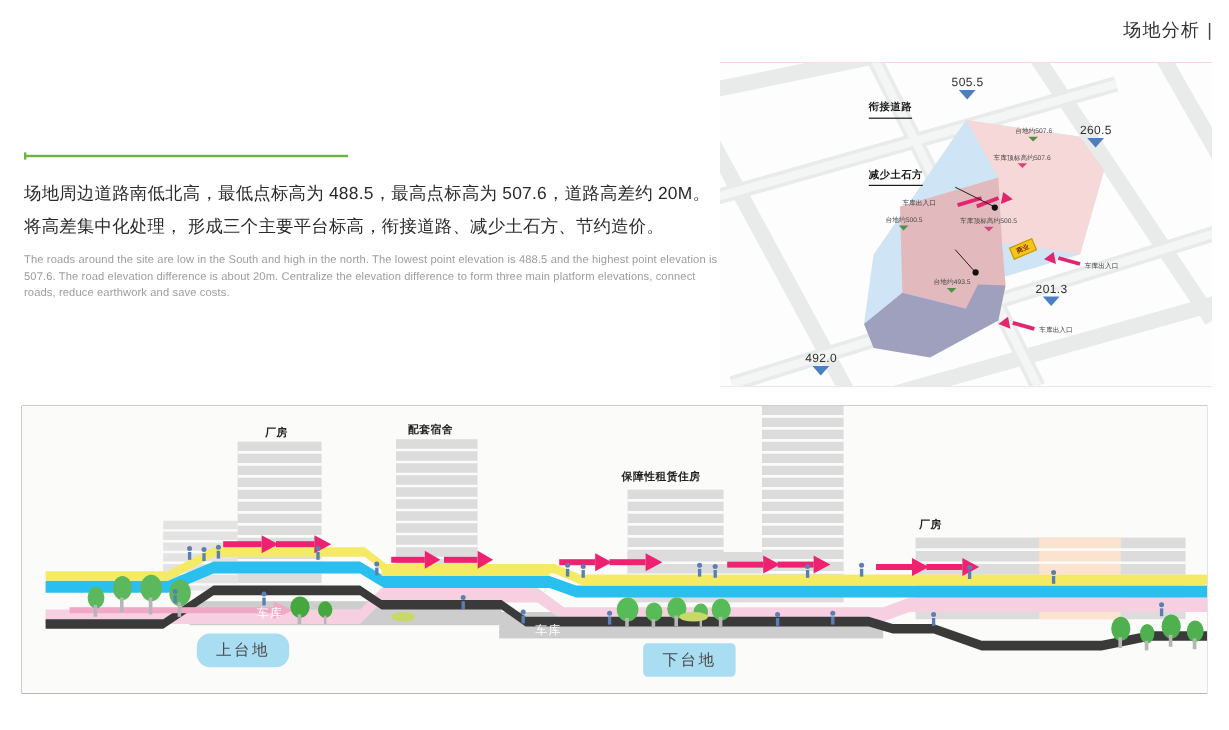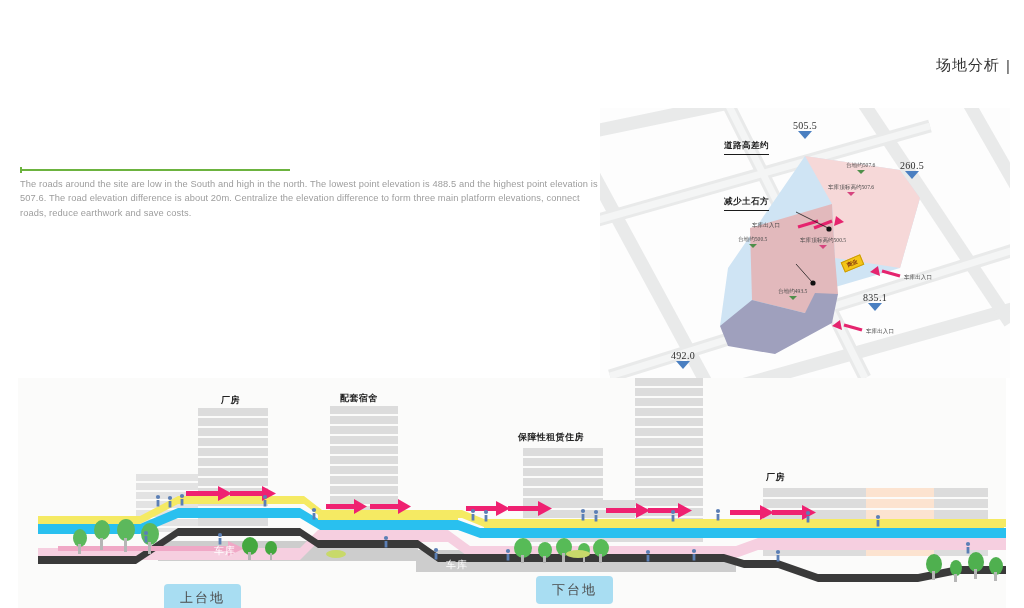--- a/index.html
+++ b/index.html
@@ -1,39 +1,39 @@
 <!DOCTYPE html>
 <html><head>
 <meta charset="utf-8">
 <style>
   html,body{margin:0;padding:0;}
   body{
     width:1024px;height:608px;overflow:hidden;background:#ffffff;
     font-family:"Liberation Sans","DejaVu Sans",sans-serif;
     -webkit-font-smoothing:antialiased;
   }
-  .slide{position:relative;width:1024px;height:496px;background:#fff;margin-top:40px;}
+  .slide{position:relative;width:1024px;height:496px;background:#fff;}
 
   
   .header{position:absolute;top:16px;right:14px;display:flex;align-items:center;gap:6px;}
   .header .cn{font-size:15px;color:#333;letter-spacing:1px;}
   .header .bar{font-size:15px;color:#444;}
   .header .en{font-size:15px;color:#333;letter-spacing:1.2px;}
 
   
   .textblock{position:absolute;left:20px;top:126px;width:578px;}
   .h-cn{font-size:19px;font-weight:bold;color:#6cb33f;letter-spacing:.5px;line-height:1.25;}
   .h-en{font-size:10.5px;color:#9a9a9a;letter-spacing:.2px;margin-top:3px;}
   .rule{margin-top:3px;height:2px;width:270px;background:#6cb33f;position:relative;}
   .rule:before{content:"";position:absolute;left:0;top:-2px;width:2px;height:6px;background:#6cb33f;}
   .body-cn{margin-top:18px;font-size:14.5px;color:#2b2b2b;line-height:1.85;letter-spacing:.2px;}
   .body-en{margin-top:6px;font-size:9.3px;color:#9d9d9d;line-height:1.55;letter-spacing:.1px;}
 
   
-  .mappanel{position:absolute;left:600px;top:68px;width:410px;height:270px;background:#f9a8d4;overflow:hidden;font-family:Liberation Serif, serif;}
+  .mappanel{position:absolute;left:600px;top:52px;width:410px;height:270px;background:#f9a8d4;overflow:hidden;}
   .mapsvg{position:absolute;left:0;top:0;}
   .mlabel{position:absolute;font-size:5.6px;color:#444;white-space:nowrap;letter-spacing:0;}
   .elev{position:absolute;white-space:nowrap;text-align:center;}
   .elev .val{font-size:10px;color:#2f2f2f;letter-spacing:.3px;}
   .elev .tri{width:0;height:0;margin:0 auto;border-left:7px solid transparent;border-right:7px solid transparent;border-top:8px solid #4a7fc1;}
   .calloutlab{position:absolute;font-size:8.6px;font-weight:bold;color:#1b1b1b;white-space:nowrap;letter-spacing:.4px;border-bottom:1px solid #1b1b1b;padding-bottom:2px;}
   .terlab{position:absolute;white-space:nowrap;text-align:center;}
   .terlab .t{font-size:5.6px;color:#4a4a4a;}
   .terlab .tri{width:0;height:0;margin:0 auto;border-left:4px solid transparent;border-right:4px solid transparent;border-top:4px solid #4f8f4a;}
   .terlab.pink .tri{border-top-color:#d6457f;}
@@ -51,20 +51,21 @@
 
 <div class="slide">
 
   <div class="header">
     <span class="cn">场地分析</span>
     <span class="bar">|</span>
   </div>
 
   <div class="textblock">
     <div class="rule"></div>
+    <div class="body-cn">场地周边道路南低北高，最低点标高为 488.5，最高点标高为 507.6，道路高差约 20M。将高差集中化处理， 形成三个主要平台标高，衔接道路、减少土石方、节约造价。</div>
     <div class="body-en">The roads around the site are low in the South and high in the north. The lowest point elevation is 488.5 and the highest point elevation is 507.6. The road elevation difference is about 20m. Centralize the elevation difference to form three main platform elevations, connect roads, reduce earthwork and save costs.</div>
   </div>
 
   <div class="mappanel">
     <svg class="mapsvg" width="410" height="270" viewBox="0 0 410 270">
       <rect x="0" y="0" width="410" height="270" fill="#fdfdfd"></rect>
 
       <g stroke="#e9eaea" fill="none" stroke-width="13">
         <path d="M -30 28 L 250 -30"></path>
         <path d="M -30 120 L 330 18"></path>
@@ -108,29 +109,29 @@
 
     <div class="elev" style="left:193px;top:12px;">
       <div class="val">505.5</div>
       <div class="tri"></div>
     </div>
     <div class="elev" style="left:300px;top:52px;">
       <div class="val">260.5</div>
       <div class="tri"></div>
     </div>
     <div class="elev" style="left:263px;top:184px;">
-      <div class="val">835.1</div>
+      <div class="val">201.3</div>
       <div class="tri"></div>
     </div>
     <div class="elev" style="left:71px;top:242px;">
       <div class="val">492.0</div>
       <div class="tri"></div>
     </div>
 
-    <div class="calloutlab" style="left:124px;top:32px;">道路高差约</div>
+    <div class="calloutlab" style="left:124px;top:32px;">衔接道路</div>
     <div class="calloutlab" style="left:124px;top:88px;">减少土石方</div>
 
     <div class="terlab" style="left:246px;top:54px;">
       <div class="t">台地约507.6</div>
       <div class="tri"></div>
     </div>
     <div class="terlab pink" style="left:228px;top:76px;">
       <div class="t">车库顶标高约507.6</div>
       <div class="tri"></div>
     </div>
@@ -455,17 +456,17 @@
     </svg>
 
     <div class="blab" style="left:203px;top:16px;">厂房</div>
     <div class="blab" style="left:322px;top:14px;">配套宿舍</div>
     <div class="blab" style="left:500px;top:53px;">保障性租赁住房</div>
     <div class="blab" style="left:748px;top:93px;">厂房</div>
 
     <div class="garagelab" style="left:196px;top:166px;">车库</div>
     <div class="garagelab" style="left:428px;top:180px;">车库</div>
 
-    <div class="terrace" style="left:146px;top:206px;">上台地</div>
+    <div class="terrace" style="left:146px;top:190px;border-radius:11px;">上台地</div>
     <div class="terrace" style="left:518px;top:198px;">下台地</div>
   </div>
 
 </div>
 
 </body></html>

